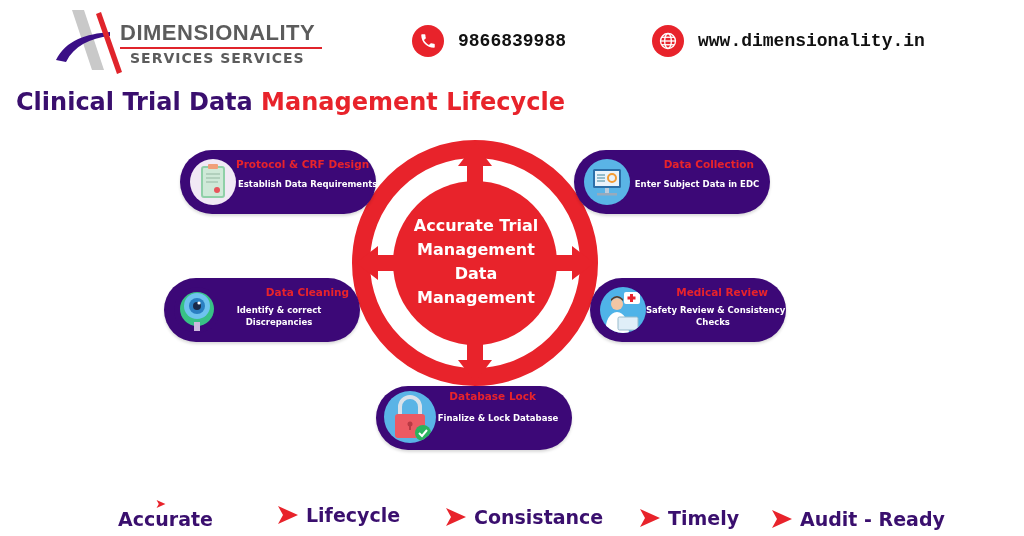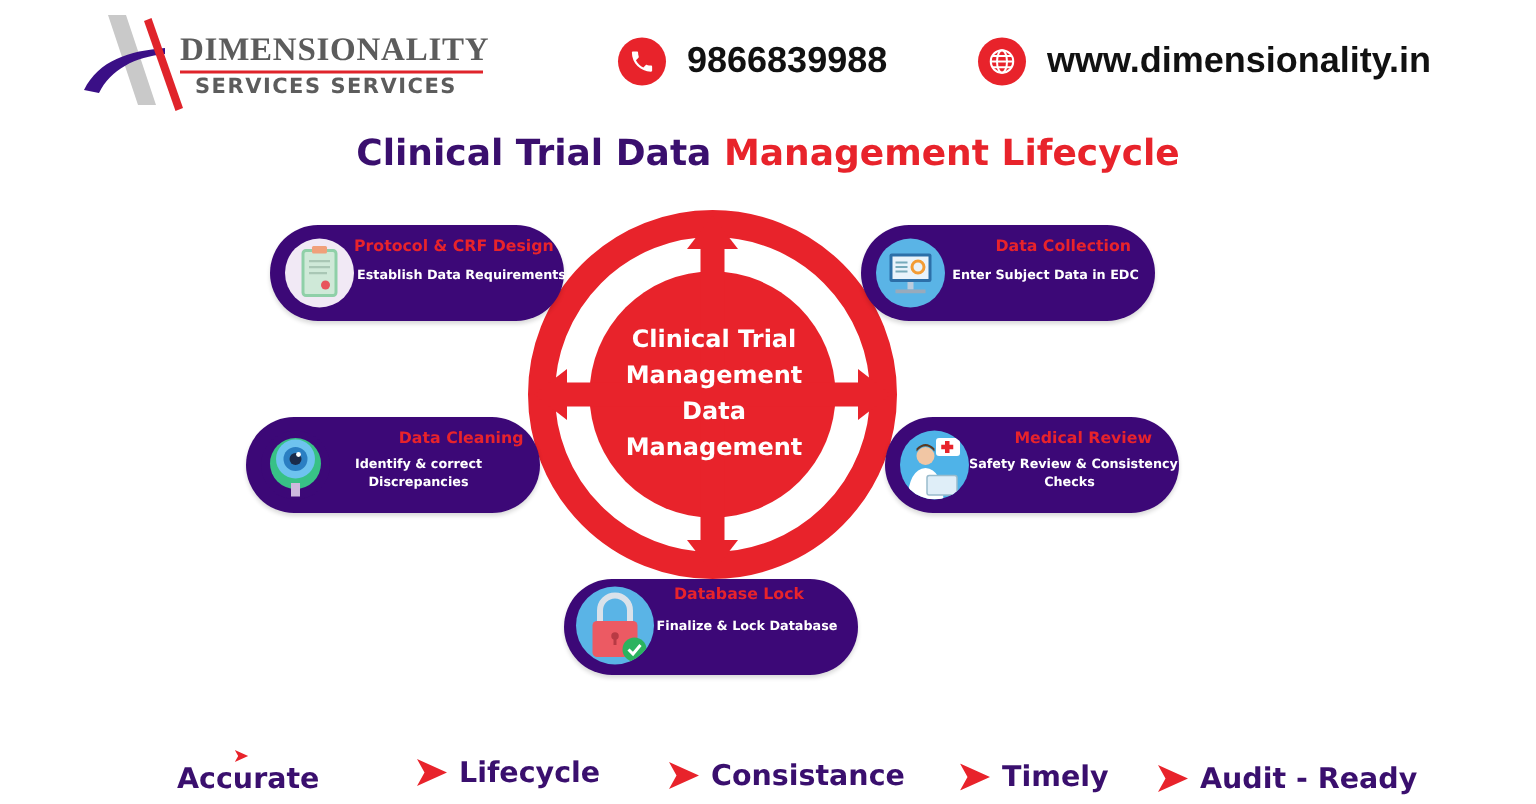--- a/index.html
+++ b/index.html
@@ -2,31 +2,31 @@
 <html><head>
 <meta charset="utf-8">
 <style>
   * { margin: 0; padding: 0; box-sizing: border-box; }
   html, body { width: 1024px; height: 536px; background: #ffffff; overflow: hidden; }
   body { position: relative; font-family: "DejaVu Sans", sans-serif; }
 
   
   .logo { position: absolute; left: 52px; top: 6px; width: 280px; height: 68px; }
   .logo-mark { position: absolute; left: 0; top: 0; width: 72px; height: 68px; }
-  .logo-title { position: absolute; left: 68px; top: 14px; font-family: Liberation Serif, serif; font-size: 22px; font-weight: bold; color: #5c5c5c; letter-spacing: 0.5px; white-space: nowrap; }
+  .logo-title { position: absolute; left: 68px; top: 14px; font-family: Liberation Sans, sans-serif; font-size: 22px; font-weight: bold; color: #5c5c5c; letter-spacing: 0.5px; white-space: nowrap; }
   .logo-rule { position: absolute; left: 68px; top: 41px; width: 202px; height: 2px; background: #e0242b; }
   .logo-sub { position: absolute; left: 78px; top: 44px; font-family: "DejaVu Sans", sans-serif; font-size: 14px; font-weight: bold; color: #5c5c5c; letter-spacing: 1px; white-space: nowrap; }
 
   .contact { position: absolute; top: 24px; height: 34px; display: flex; align-items: center; }
   .contact .circle { width: 32px; height: 32px; border-radius: 50%; background: #e8232b; display: flex; align-items: center; justify-content: center; margin-right: 14px; }
-  .contact .txt { font-family: Liberation Sans, sans-serif; font-weight: bold; font-size: 24px; color: #111; white-space: nowrap; }
+  .contact .txt { font-family: Liberation Mono, monospace; font-weight: bold; font-size: 18px; color: #111; white-space: nowrap; }
   .contact-phone { left: 412px; }
   .contact-web { left: 652px; }
 
-  .main-title { position: absolute; left: 0; width: 1024px; top: 88px; text-align: center; font-family: "DejaVu Sans", sans-serif; font-weight: bold; font-size: 24px; white-space: nowrap; }
+  .main-title { position: absolute; left: 0; width: 1024px; top: 88px; text-align: left; font-family: "DejaVu Sans", sans-serif; font-weight: bold; font-size: 24px; white-space: nowrap; padding-left: 16px; }
   .main-title .p1 { color: #3a0f6e; }
   .main-title .p2 { color: #e8232b; }
 
   
   .wheel { position: absolute; left: 350px; top: 138px; width: 250px; height: 250px; }
   .wheel-text { position: absolute; left: 400px; top: 214px; width: 152px; text-align: center; color: #fff; font-family: "DejaVu Sans", sans-serif; font-weight: bold; font-size: 16px; line-height: 24px; }
 
   
   .card { position: absolute; height: 64px; border-radius: 32px; background: #3c0877; box-shadow: 0 2px 3px rgba(0,0,0,0.15); }
   .card .icon { position: absolute; left: 10px; top: 9px; width: 46px; height: 46px; border-radius: 50%; background: #7fc9ee; overflow: hidden; }
@@ -105,21 +105,21 @@
 
   <rect x="117" y="20" width="16" height="210" fill="#e8232b"></rect>
   <rect x="20" y="117" width="210" height="16" fill="#e8232b"></rect>
 
   <polygon points="125,6 108,28 142,28" fill="#e8232b"></polygon>
   <polygon points="125,244 108,222 142,222" fill="#e8232b"></polygon>
   <polygon points="6,125 28,108 28,142" fill="#e8232b"></polygon>
   <polygon points="244,125 222,108 222,142" fill="#e8232b"></polygon>
 </svg>
 <div class="wheel-text">
-  <div>Clinical Trial</div>
+  <div>Accurate Trial</div>
   <div>Management</div>
   <div>Data</div>
   <div>Management</div>
 </div>
 
 <div class="card card-protocol">
   <div class="icon" style="background:#f1e9f5;">
     <svg width="46" height="46" viewBox="0 0 46 46">
       <rect x="12" y="8" width="22" height="30" rx="2" fill="#cfe9d8" stroke="#8fd0a8" stroke-width="2"></rect>
       <rect x="18" y="5" width="10" height="5" rx="1" fill="#f0a07a"></rect>

